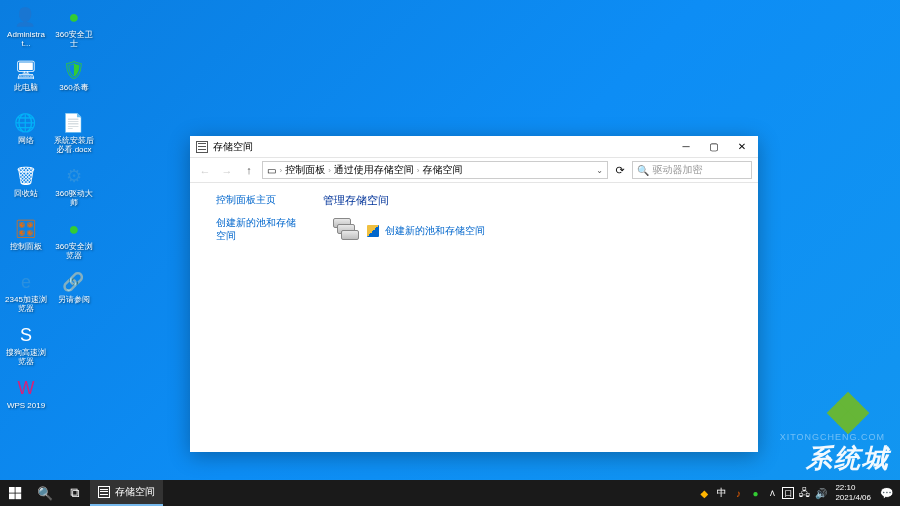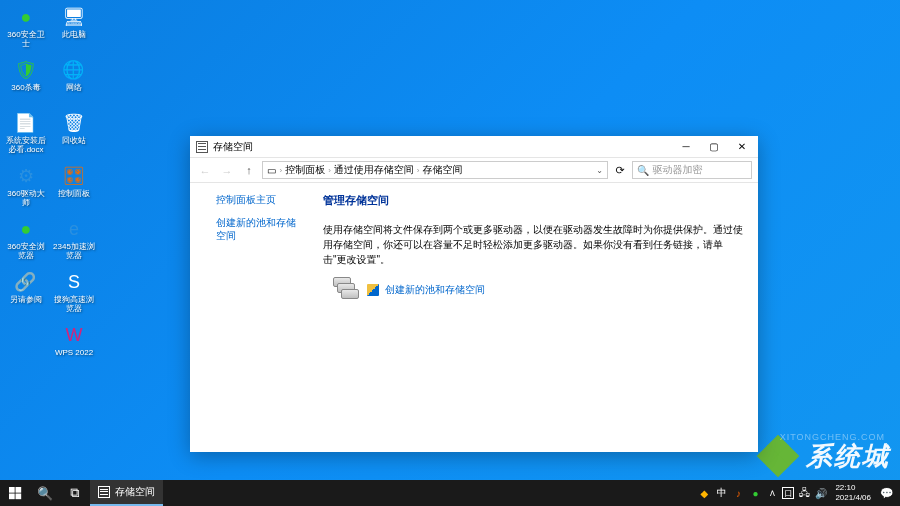--- a/index.html
+++ b/index.html
@@ -23,21 +23,21 @@
 .path .sep{color:#999;font-size:8px;}
 .path .crumb{color:#000;cursor:pointer;}
 .path .dd{margin-left:auto;color:#555;cursor:pointer;font-size:8px;}
 .refresh{width:16px;height:16px;display:flex;align-items:center;justify-content:center;cursor:pointer;font-size:11px;}
 .search{width:120px;height:18px;border:1px solid #ccc;display:flex;align-items:center;padding:0 4px;font-size:10px;color:#999;}
 .search .sic{margin-right:3px;font-size:10px;}
 .body{flex:1;display:flex;}
 .sidebar{width:100px;padding:10px 8px;font-size:10px;margin-left:18px;}
 .sidebar a{display:block;color:#0066cc;margin-bottom:10px;cursor:pointer;line-height:1.3;}
 .content{flex:1;padding:10px 15px;font-size:10px;position:relative;}
-.content h2{font-size:11px;color:#003399;font-weight:bold;margin-bottom:14px;}
+.content h2{font-size:11px;color:#003399;font-weight:normal;margin-bottom:6px;}
 .content .desc{font-size:10px;color:#000;line-height:1.5;margin-bottom:8px;}
 .content .action{display:flex;align-items:center;gap:6px;margin-top:10px;margin-left:10px;}
 .content .disks{width:28px;height:26px;position:relative;}
 .content .disks .dk{position:absolute;width:18px;height:10px;background:linear-gradient(#e8e8e8,#c0c0c0);border:1px solid #888;border-radius:2px;}
 .content .disks .d1{top:0;left:0;}
 .content .disks .d2{top:6px;left:4px;}
 .content .disks .d3{top:12px;left:8px;}
 .content .shield{width:12px;height:12px;background:linear-gradient(135deg,#f0c040 50%,#0066cc 50%);border-radius:1px;}
 .content .link{color:#0066cc;cursor:pointer;}
 .seealso{position:absolute;bottom:10px;left:8px;font-size:10px;width:100px;}
@@ -47,36 +47,40 @@
 .start{width:30px;height:26px;display:flex;align-items:center;justify-content:center;cursor:pointer;}
 .start svg{width:13px;height:13px;}
 .tbtn{width:30px;height:26px;display:flex;align-items:center;justify-content:center;color:#fff;font-size:13px;cursor:pointer;}
 .task{height:26px;padding:0 8px;display:flex;align-items:center;gap:5px;color:#fff;font-size:10px;cursor:pointer;border-bottom:2px solid #76b9ed;background:#333;}
 .task .tic{width:12px;height:12px;border:1px solid #fff;display:flex;flex-direction:column;justify-content:space-around;padding:1px;}
 .task .tic span{height:1px;background:#fff;}
 .tray{margin-left:auto;display:flex;align-items:center;gap:3px;padding-right:4px;}
 .tray .ti{width:14px;height:14px;display:flex;align-items:center;justify-content:center;font-size:10px;cursor:pointer;}
 .clock{color:#fff;font-size:8px;text-align:left;line-height:1.2;padding:0 4px;cursor:pointer;}
 .notif{width:18px;height:26px;display:flex;align-items:center;justify-content:center;color:#fff;font-size:11px;cursor:pointer;}
-.watermark{position:absolute;right:10px;bottom:30px;display:flex;align-items:center;gap:8px;opacity:.95;}
+.watermark{position:absolute;right:10px;bottom:30px;display:flex;align-items:center;gap:8px;opacity:.95;flex-direction:column;}
 .watermark .logo{width:40px;height:40px;position:relative;}
 .watermark .logo .di{position:absolute;width:16px;height:16px;background:#6bb82e;transform:rotate(45deg);}
 .watermark .logo .c{top:2px;left:12px;}
 .watermark .logo .l{top:12px;left:2px;}
 .watermark .logo .r{top:12px;left:22px;}
 .watermark .logo .b{top:22px;left:12px;}
 .watermark .txt{font-size:26px;color:#fff;font-weight:bold;font-style:italic;letter-spacing:2px;}
 .wm2{position:absolute;right:15px;bottom:64px;color:rgba(255,255,255,.4);font-size:9px;letter-spacing:1px;}
 </style>
 </head>
 <body>
 
 <div class="desktop">
   <div class="icon-grid" id="icon-grid">
       <div class="d-icon">
+        <div class="ic" style="color:#fff">👤</div>
+        <div class="lbl">Administrat...</div>
+      </div>
+      <div class="d-icon">
         <div class="ic" style="color:#3c3">●</div>
         <div class="lbl">360安全卫士</div>
       </div>
       <div class="d-icon">
         <div class="ic" style="color:#fff">🖥</div>
         <div class="lbl">此电脑</div>
       </div>
       <div class="d-icon">
         <div class="ic" style="color:#3c3">🛡</div>
         <div class="lbl">360杀毒</div>
@@ -116,21 +120,21 @@
       <div class="d-icon">
         <div class="ic" style="color:#fff">S</div>
         <div class="lbl">搜狗高速浏览器</div>
       </div>
       <div class="d-icon" style="visibility: hidden;">
         <div class="ic" style="color:"></div>
         <div class="lbl"></div>
       </div>
       <div class="d-icon">
         <div class="ic" style="color:#d4237a">W</div>
-        <div class="lbl">WPS 2022</div>
+        <div class="lbl">WPS 2019</div>
       </div>
     </div>
 
   <div class="watermark">
     <div class="logo">
         <div class="di c"></div>
         <div class="di l"></div>
         <div class="di r"></div>
         <div class="di b"></div>
       </div>
@@ -172,21 +176,20 @@
         <span>驱动器加密</span>
       </div>
     </div>
     <div class="body">
       <div class="sidebar">
         <a>控制面板主页</a>
         <a>创建新的池和存储空间</a>
       </div>
       <div class="content">
         <h2>管理存储空间</h2>
-        <div class="desc">使用存储空间将文件保存到两个或更多驱动器，以便在驱动器发生故障时为你提供保护。通过使用存储空间，你还可以在容量不足时轻松添加更多驱动器。如果你没有看到任务链接，请单击"更改设置"。</div>
         <div class="action">
           <div class="disks">
             <div class="dk d1"></div>
               <div class="dk d2"></div>
               <div class="dk d3"></div>
           </div>
           <div class="shield"></div>
           <span class="link">创建新的池和存储空间</span>
         </div>
       </div>

